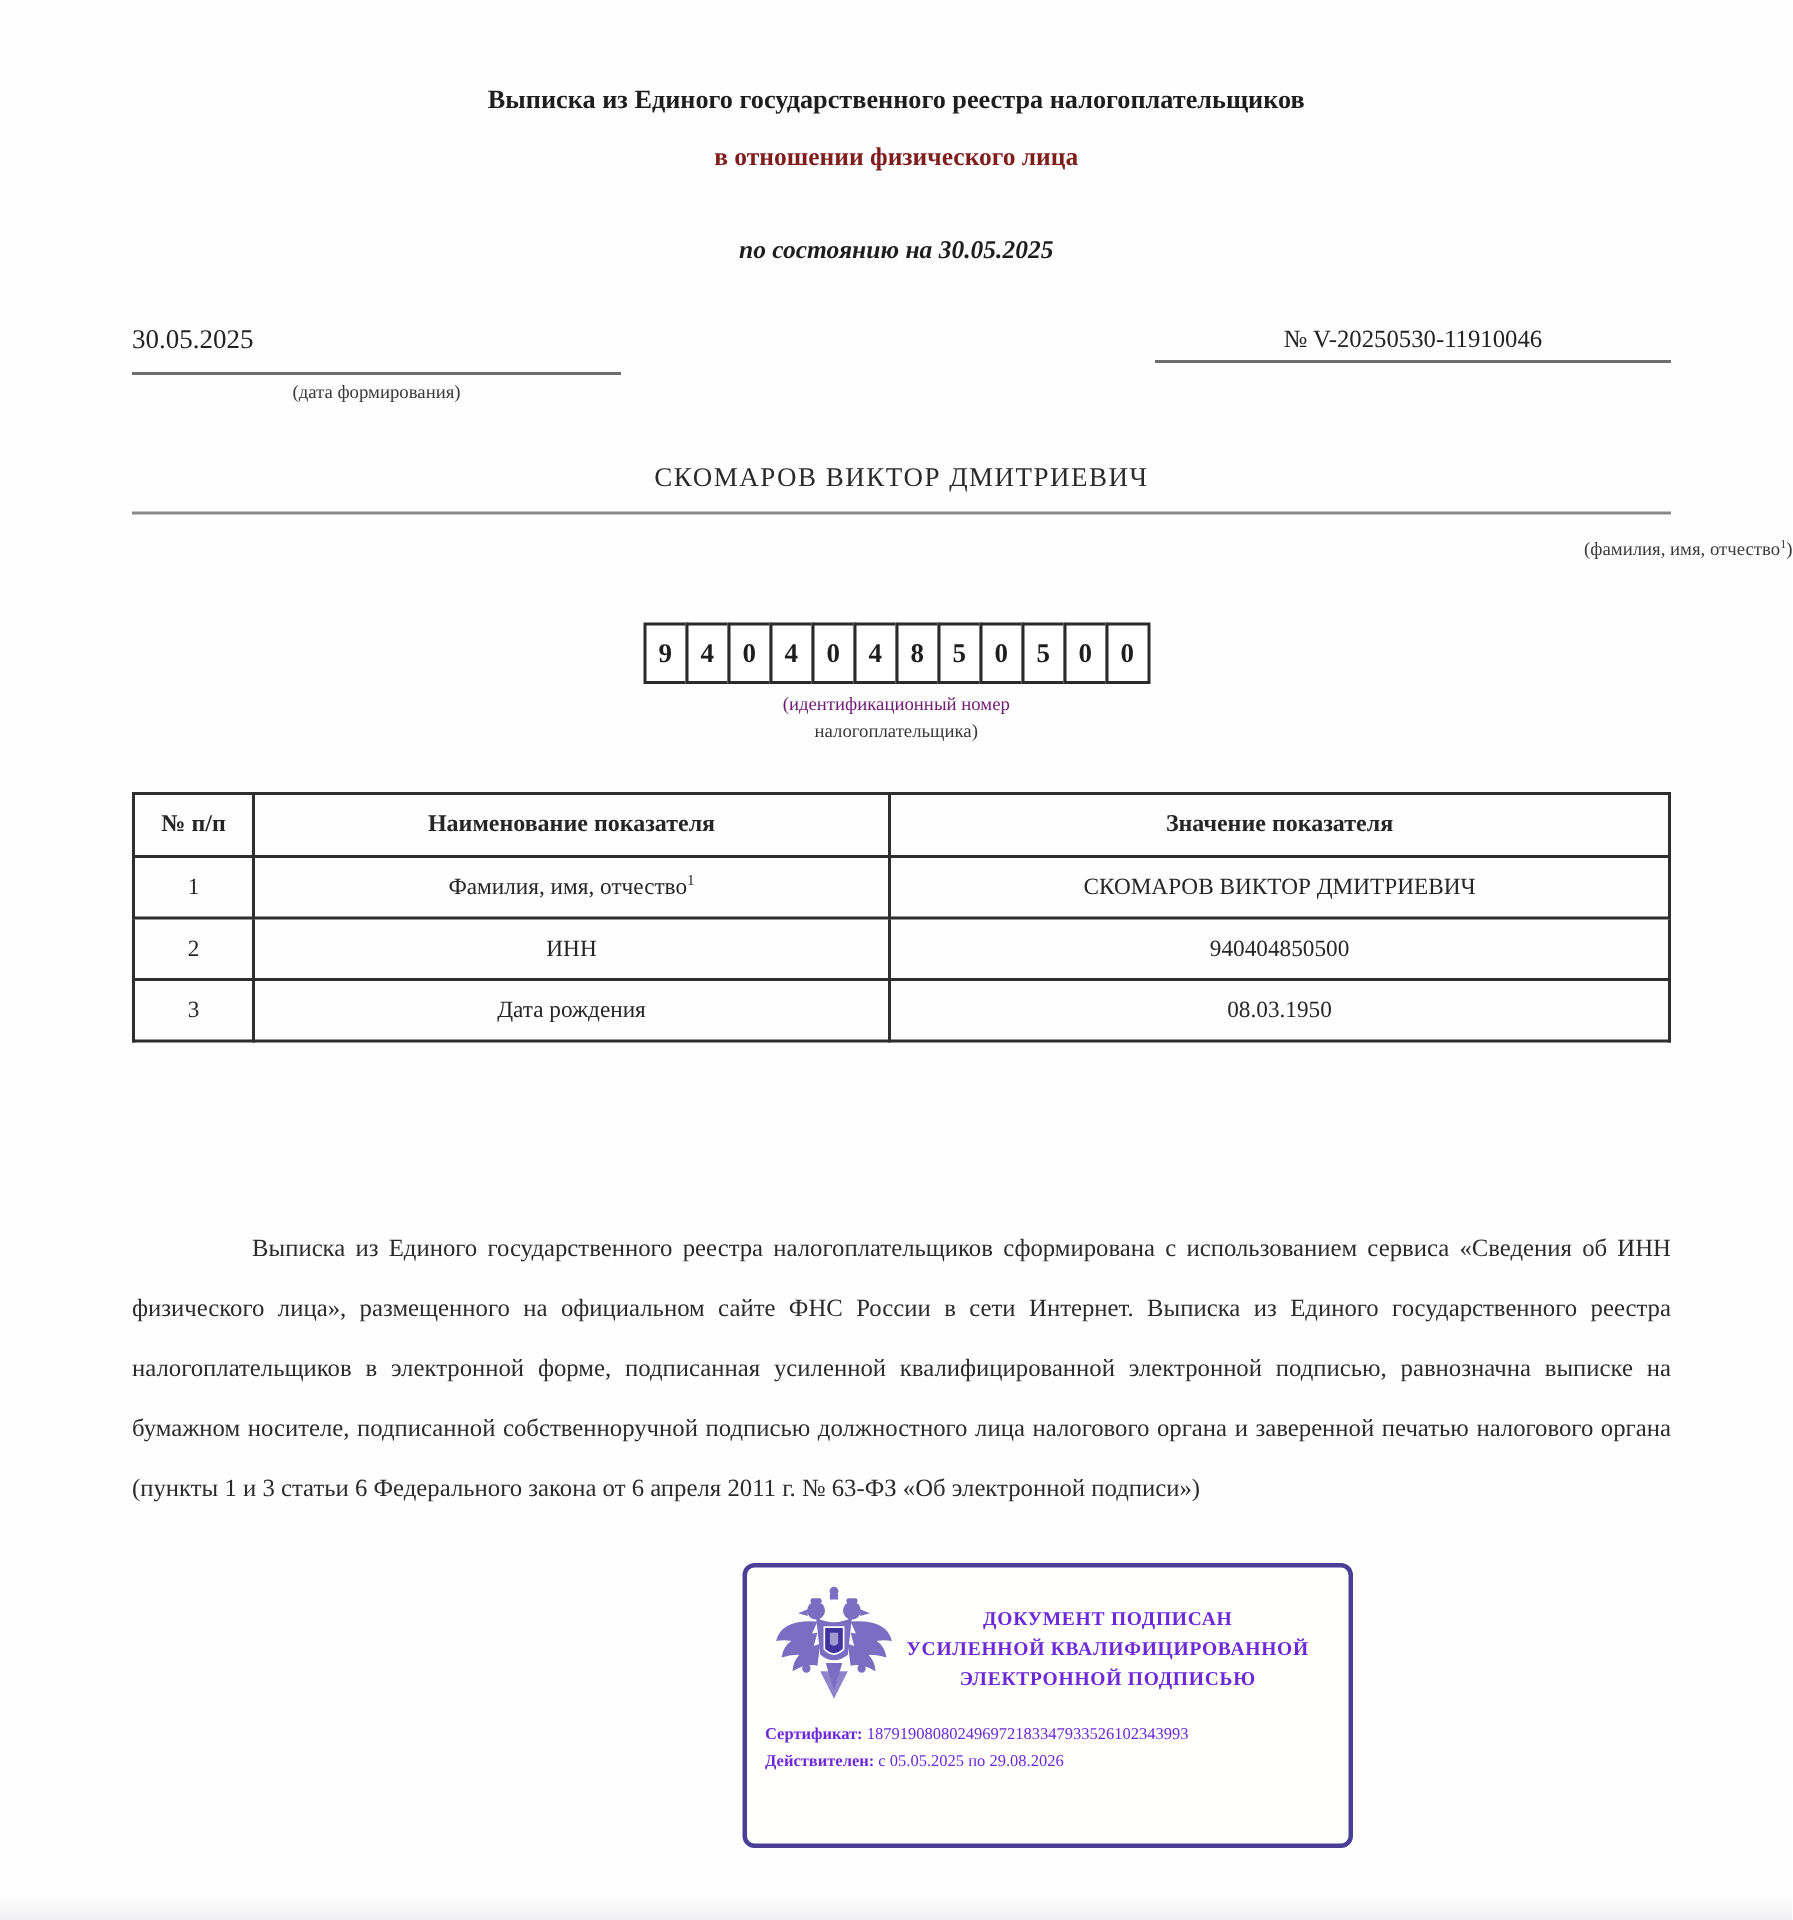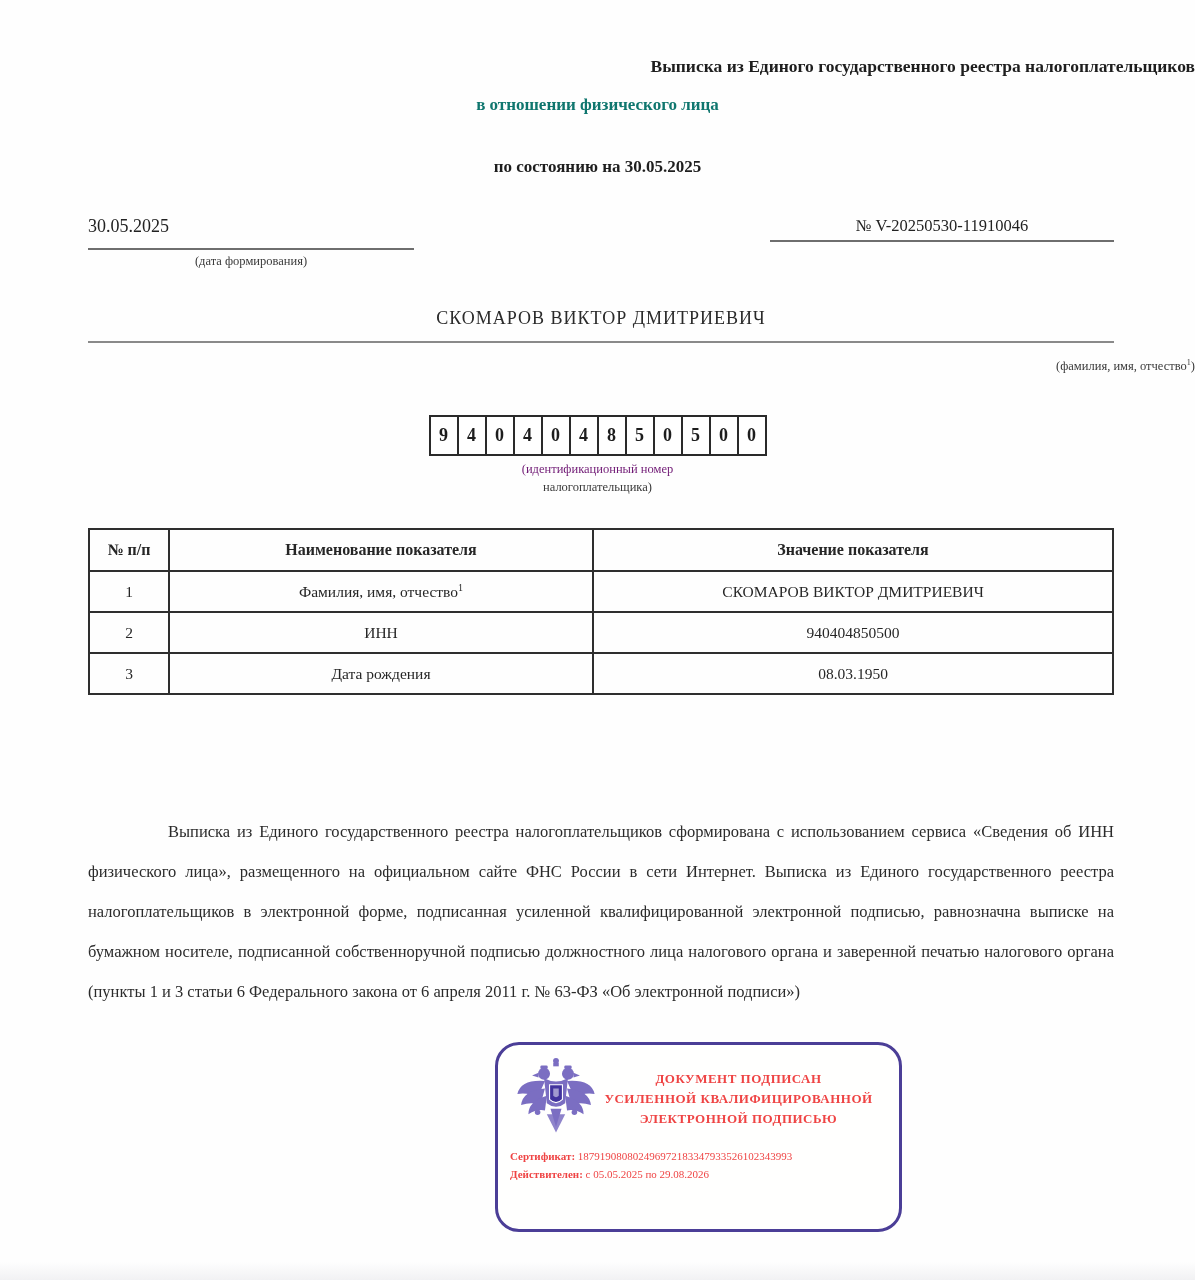--- a/index.html
+++ b/index.html
@@ -19,29 +19,29 @@
   .bottom-fade {
     position: absolute;
     left: 0; right: 0; bottom: 0;
     height: 18px;
     background: linear-gradient(to bottom, rgba(240,240,242,0), #f1f1f3);
   }
 
   
   .title-line1 {
     position: absolute; top: 56px; left: 0; width: 100%;
-    text-align: right; font-weight: bold; font-size: 17.5px; color: #1e1e1e;
+    text-align: center; font-weight: bold; font-size: 17.5px; color: #1e1e1e;
   }
   .title-line2 {
     position: absolute; top: 95px; left: 0; width: 100%;
-    text-align: center; font-weight: bold; font-size: 17px; color: #0f766e;
+    text-align: center; font-weight: bold; font-size: 17px; color: #7f1d1d;
   }
   .asof-line {
     position: absolute; top: 157px; left: 0; width: 100%;
-    text-align: center; font-weight: bold; font-size: 17px; color: #1e1e1e;
+    text-align: center; font-weight: bold; font-size: 17px; color: #1e1e1e; font-style: italic;
   }
 
   
   .date-block {
     position: absolute; top: 216px; left: 88px; width: 326px;
     text-align: left; font-size: 18px;
     border-bottom: 2px solid #6e6e6e; padding-bottom: 11px;
   }
   .date-caption {
     position: absolute; top: 254px; left: 88px; width: 326px;
@@ -106,23 +106,23 @@
   
   .body-paragraph {
     position: absolute; top: 812px; left: 88px; width: 1026px;
     font-size: 16.5px; line-height: 40px;
     text-align: justify; text-indent: 80px; color: #2b2b2b;
   }
 
   
   .stamp {
     position: absolute; top: 1042px; left: 495px; width: 407px; height: 190px;
-    border: 3px solid #4b3e97; border-radius: 24px;
+    border: 3px solid #4b3e97; border-radius: 8px;
     box-sizing: border-box; padding: 10px 24px 8px 12px;
-    color: #ef4444; background: #fffffe;
+    color: #6d28d9; background: #fffffe;
   }
   .stamp-top { display: flex; align-items: center; }
   .stamp-eagle { width: 92px; height: 88px; flex: 0 0 92px; }
   .stamp-titles { flex: 1; text-align: center; }
   .stamp-title-line {
     font-weight: bold; font-size: 13px; line-height: 20px; letter-spacing: 0.5px;
   }
   .stamp-details { margin-top: 4px; font-size: 11px; line-height: 18px; }
   .stamp-label { font-weight: bold; text-align: right; }
   .stamp-line { margin: 0; }

